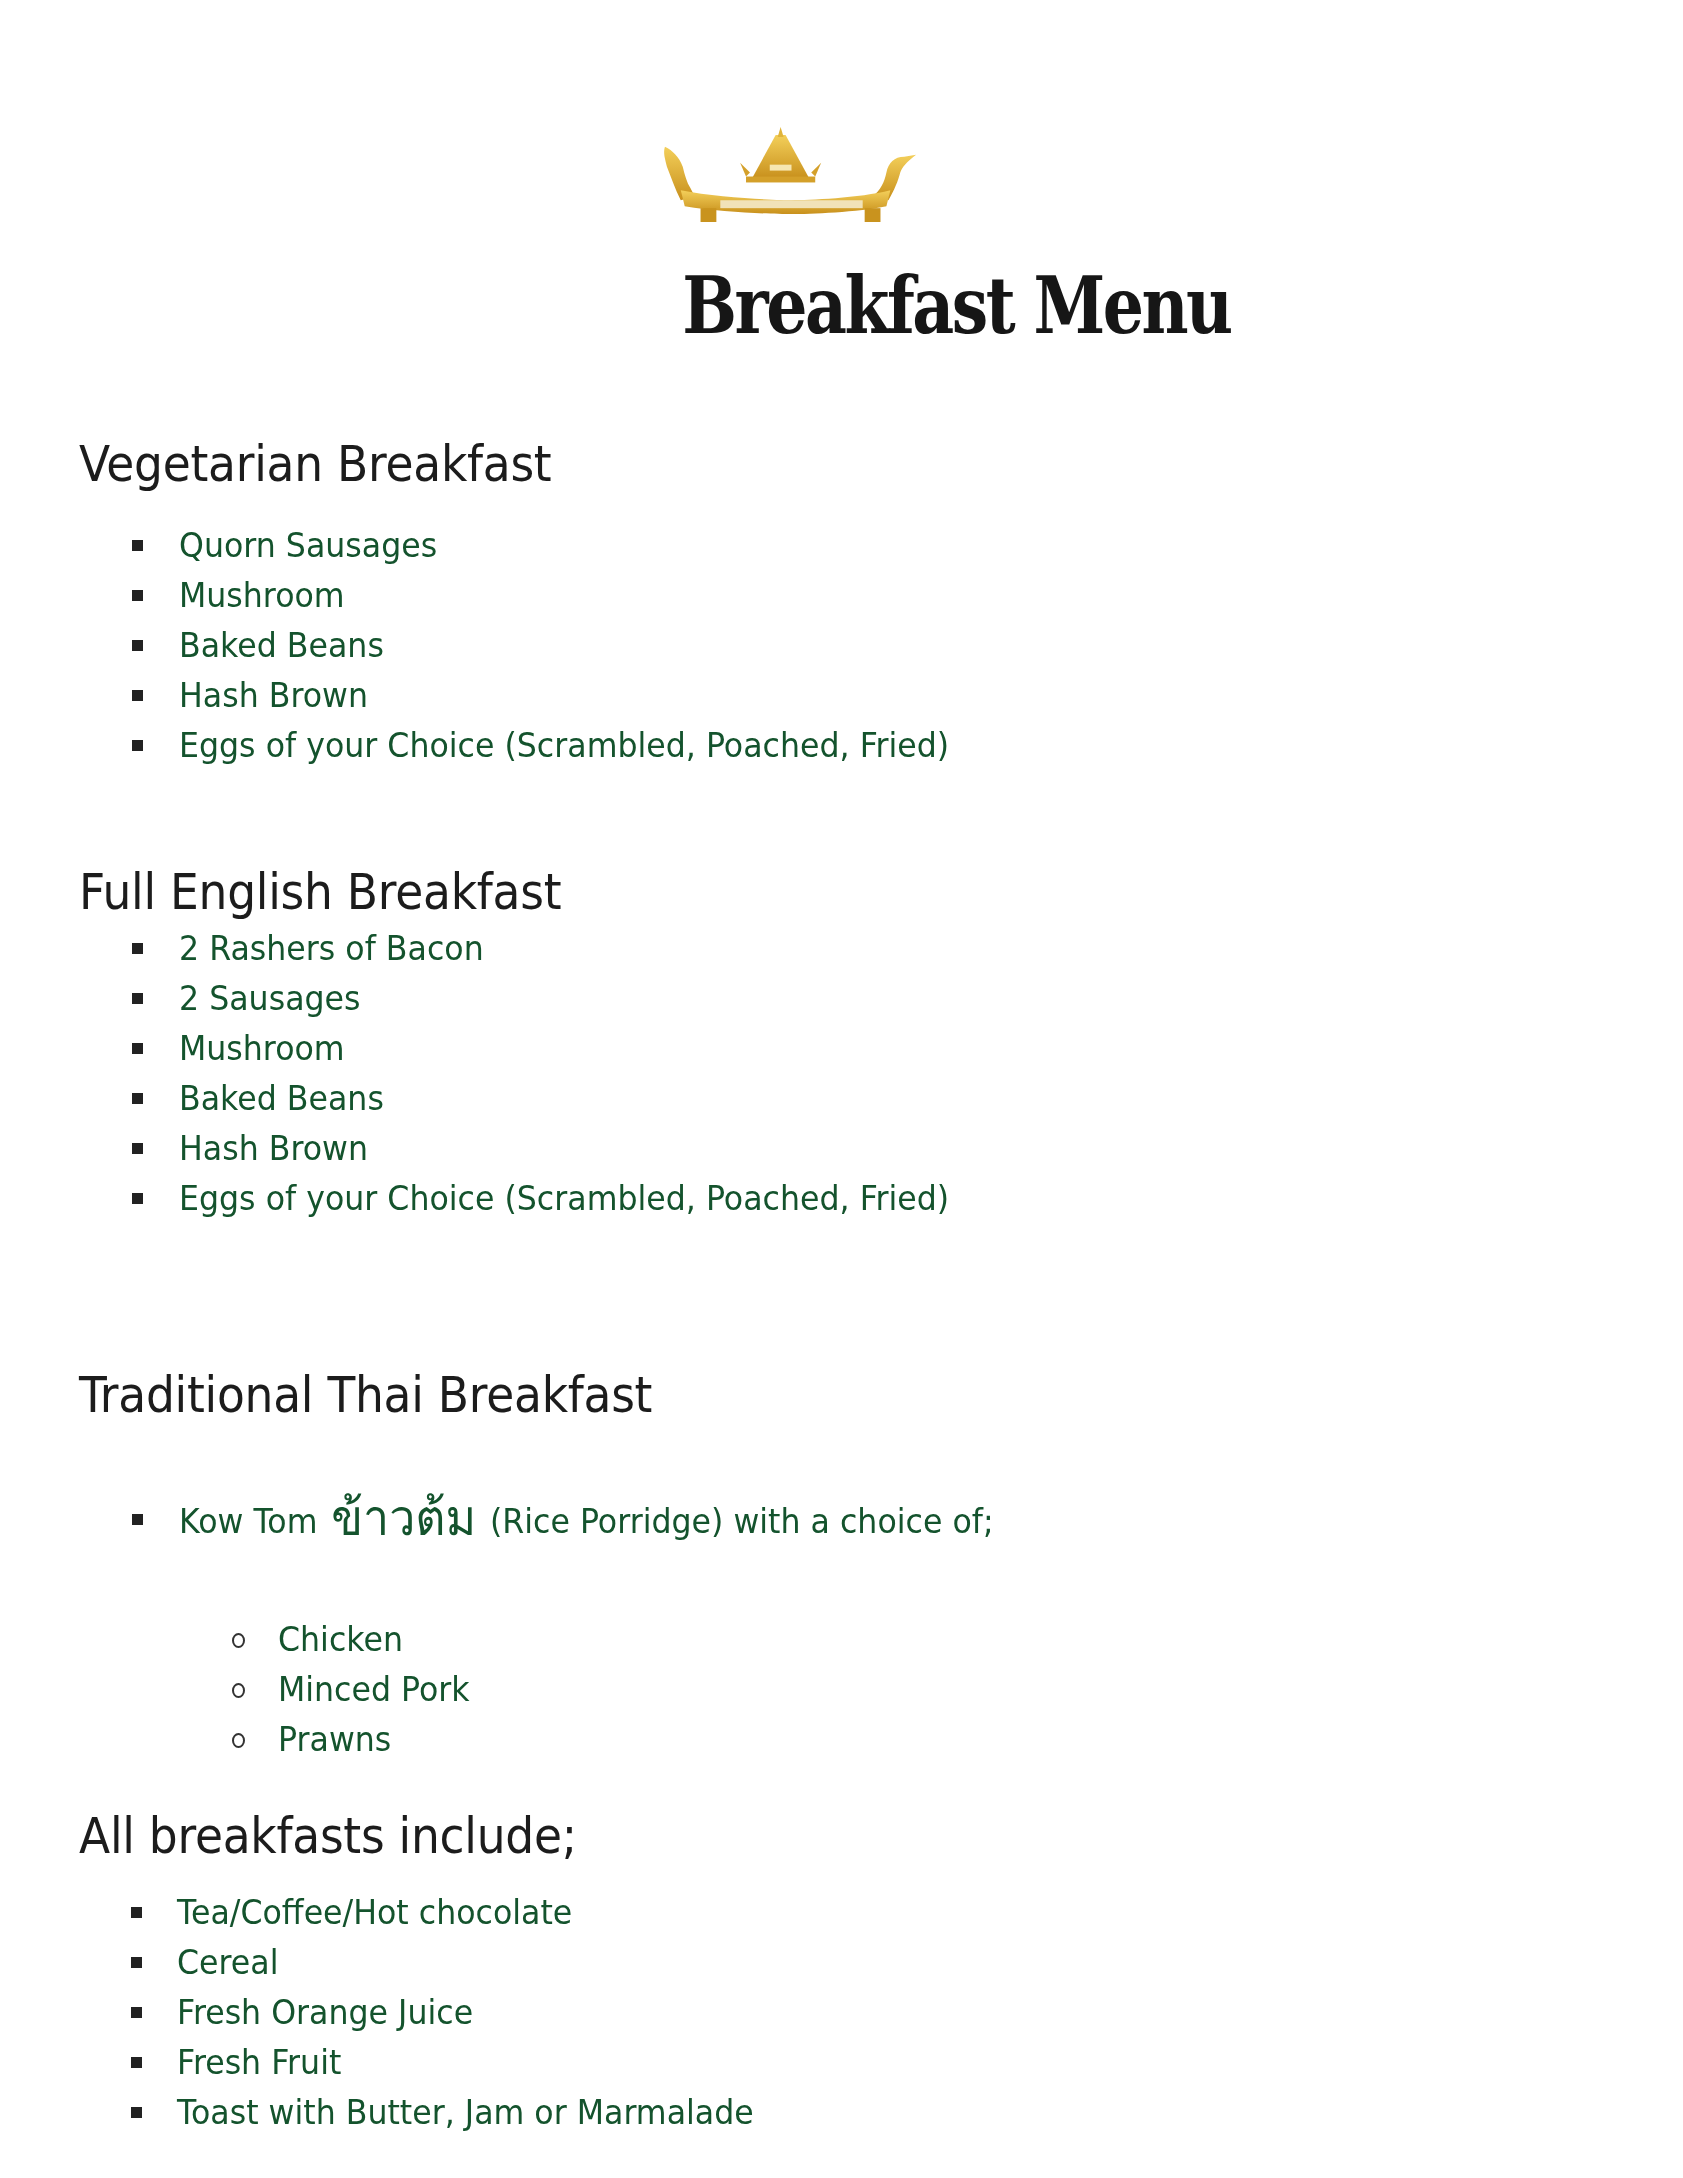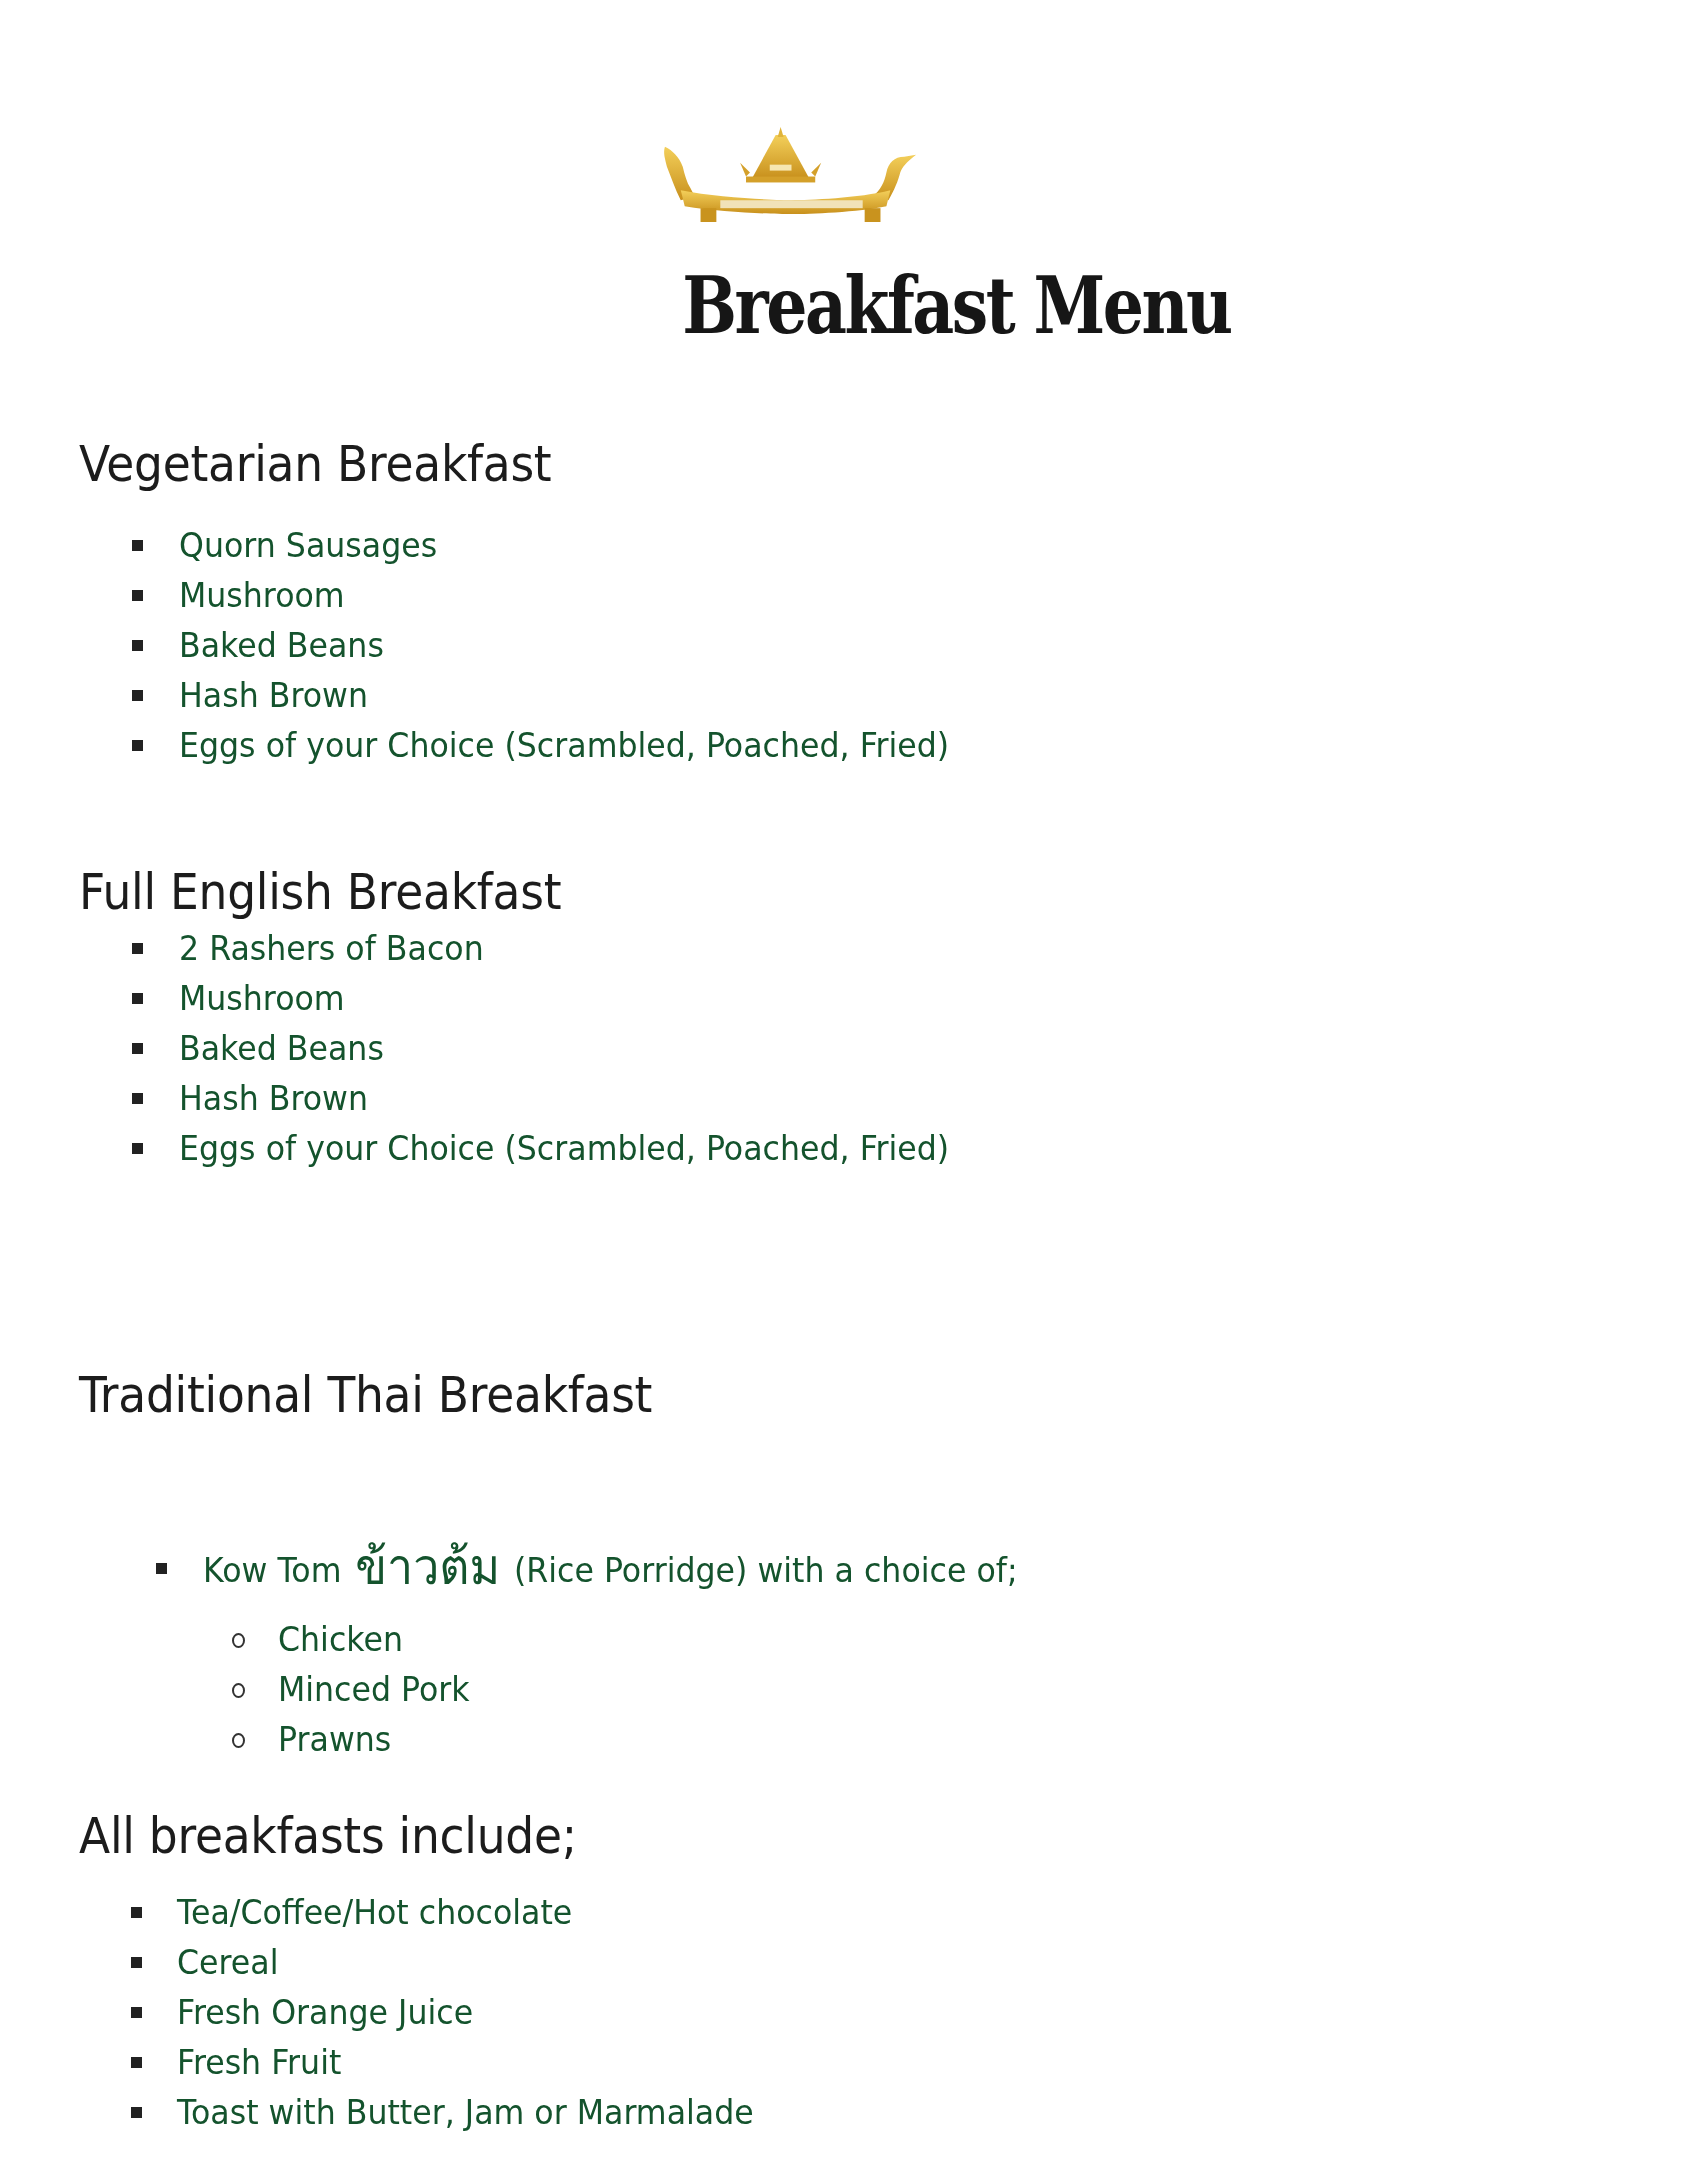--- a/index.html
+++ b/index.html
@@ -63,28 +63,29 @@
     <li><span class="sq" style="left:132px"></span><span class="txt" style="margin-left:179px">Quorn Sausages</span></li>
     <li><span class="sq" style="left:132px"></span><span class="txt" style="margin-left:179px">Mushroom</span></li>
     <li><span class="sq" style="left:132px"></span><span class="txt" style="margin-left:179px">Baked Beans</span></li>
     <li><span class="sq" style="left:132px"></span><span class="txt" style="margin-left:179px">Hash Brown</span></li>
     <li><span class="sq" style="left:132px"></span><span class="txt" style="margin-left:179px">Eggs of your Choice (Scrambled, Poached, Fried)</span></li>
   </ul>
 
   <div class="section-heading" style="top:864px;">Full English Breakfast</div>
   <ul class="items" style="top:923px;">
     <li><span class="sq" style="left:132px"></span><span class="txt" style="margin-left:179px">2 Rashers of Bacon</span></li>
+    <li><span class="sq" style="left:132px"></span><span class="txt" style="margin-left:179px">2 Sausages</span></li>
     <li><span class="sq" style="left:132px"></span><span class="txt" style="margin-left:179px">Mushroom</span></li>
     <li><span class="sq" style="left:132px"></span><span class="txt" style="margin-left:179px">Baked Beans</span></li>
     <li><span class="sq" style="left:132px"></span><span class="txt" style="margin-left:179px">Hash Brown</span></li>
     <li><span class="sq" style="left:132px"></span><span class="txt" style="margin-left:179px">Eggs of your Choice (Scrambled, Poached, Fried)</span></li>
   </ul>
 
   <div class="section-heading" style="top:1367px;">Traditional Thai Breakfast</div>
-  <ul class="items" style="top:1538px;padding-left:24px;">
+  <ul class="items" style="top:1489px;">
     <li style="height:59px;line-height:59px;">
       <span class="sq" style="left:132px;top:25px"></span>
       <span class="txt" style="margin-left:179px">
         <span>Kow Tom</span>
         <span class="thai">ข้าวต้ม</span>
         <span>(Rice Porridge) with a choice of;</span>
       </span>
     </li>
   </ul>
   <ul class="items sub" style="top:1614px;">

